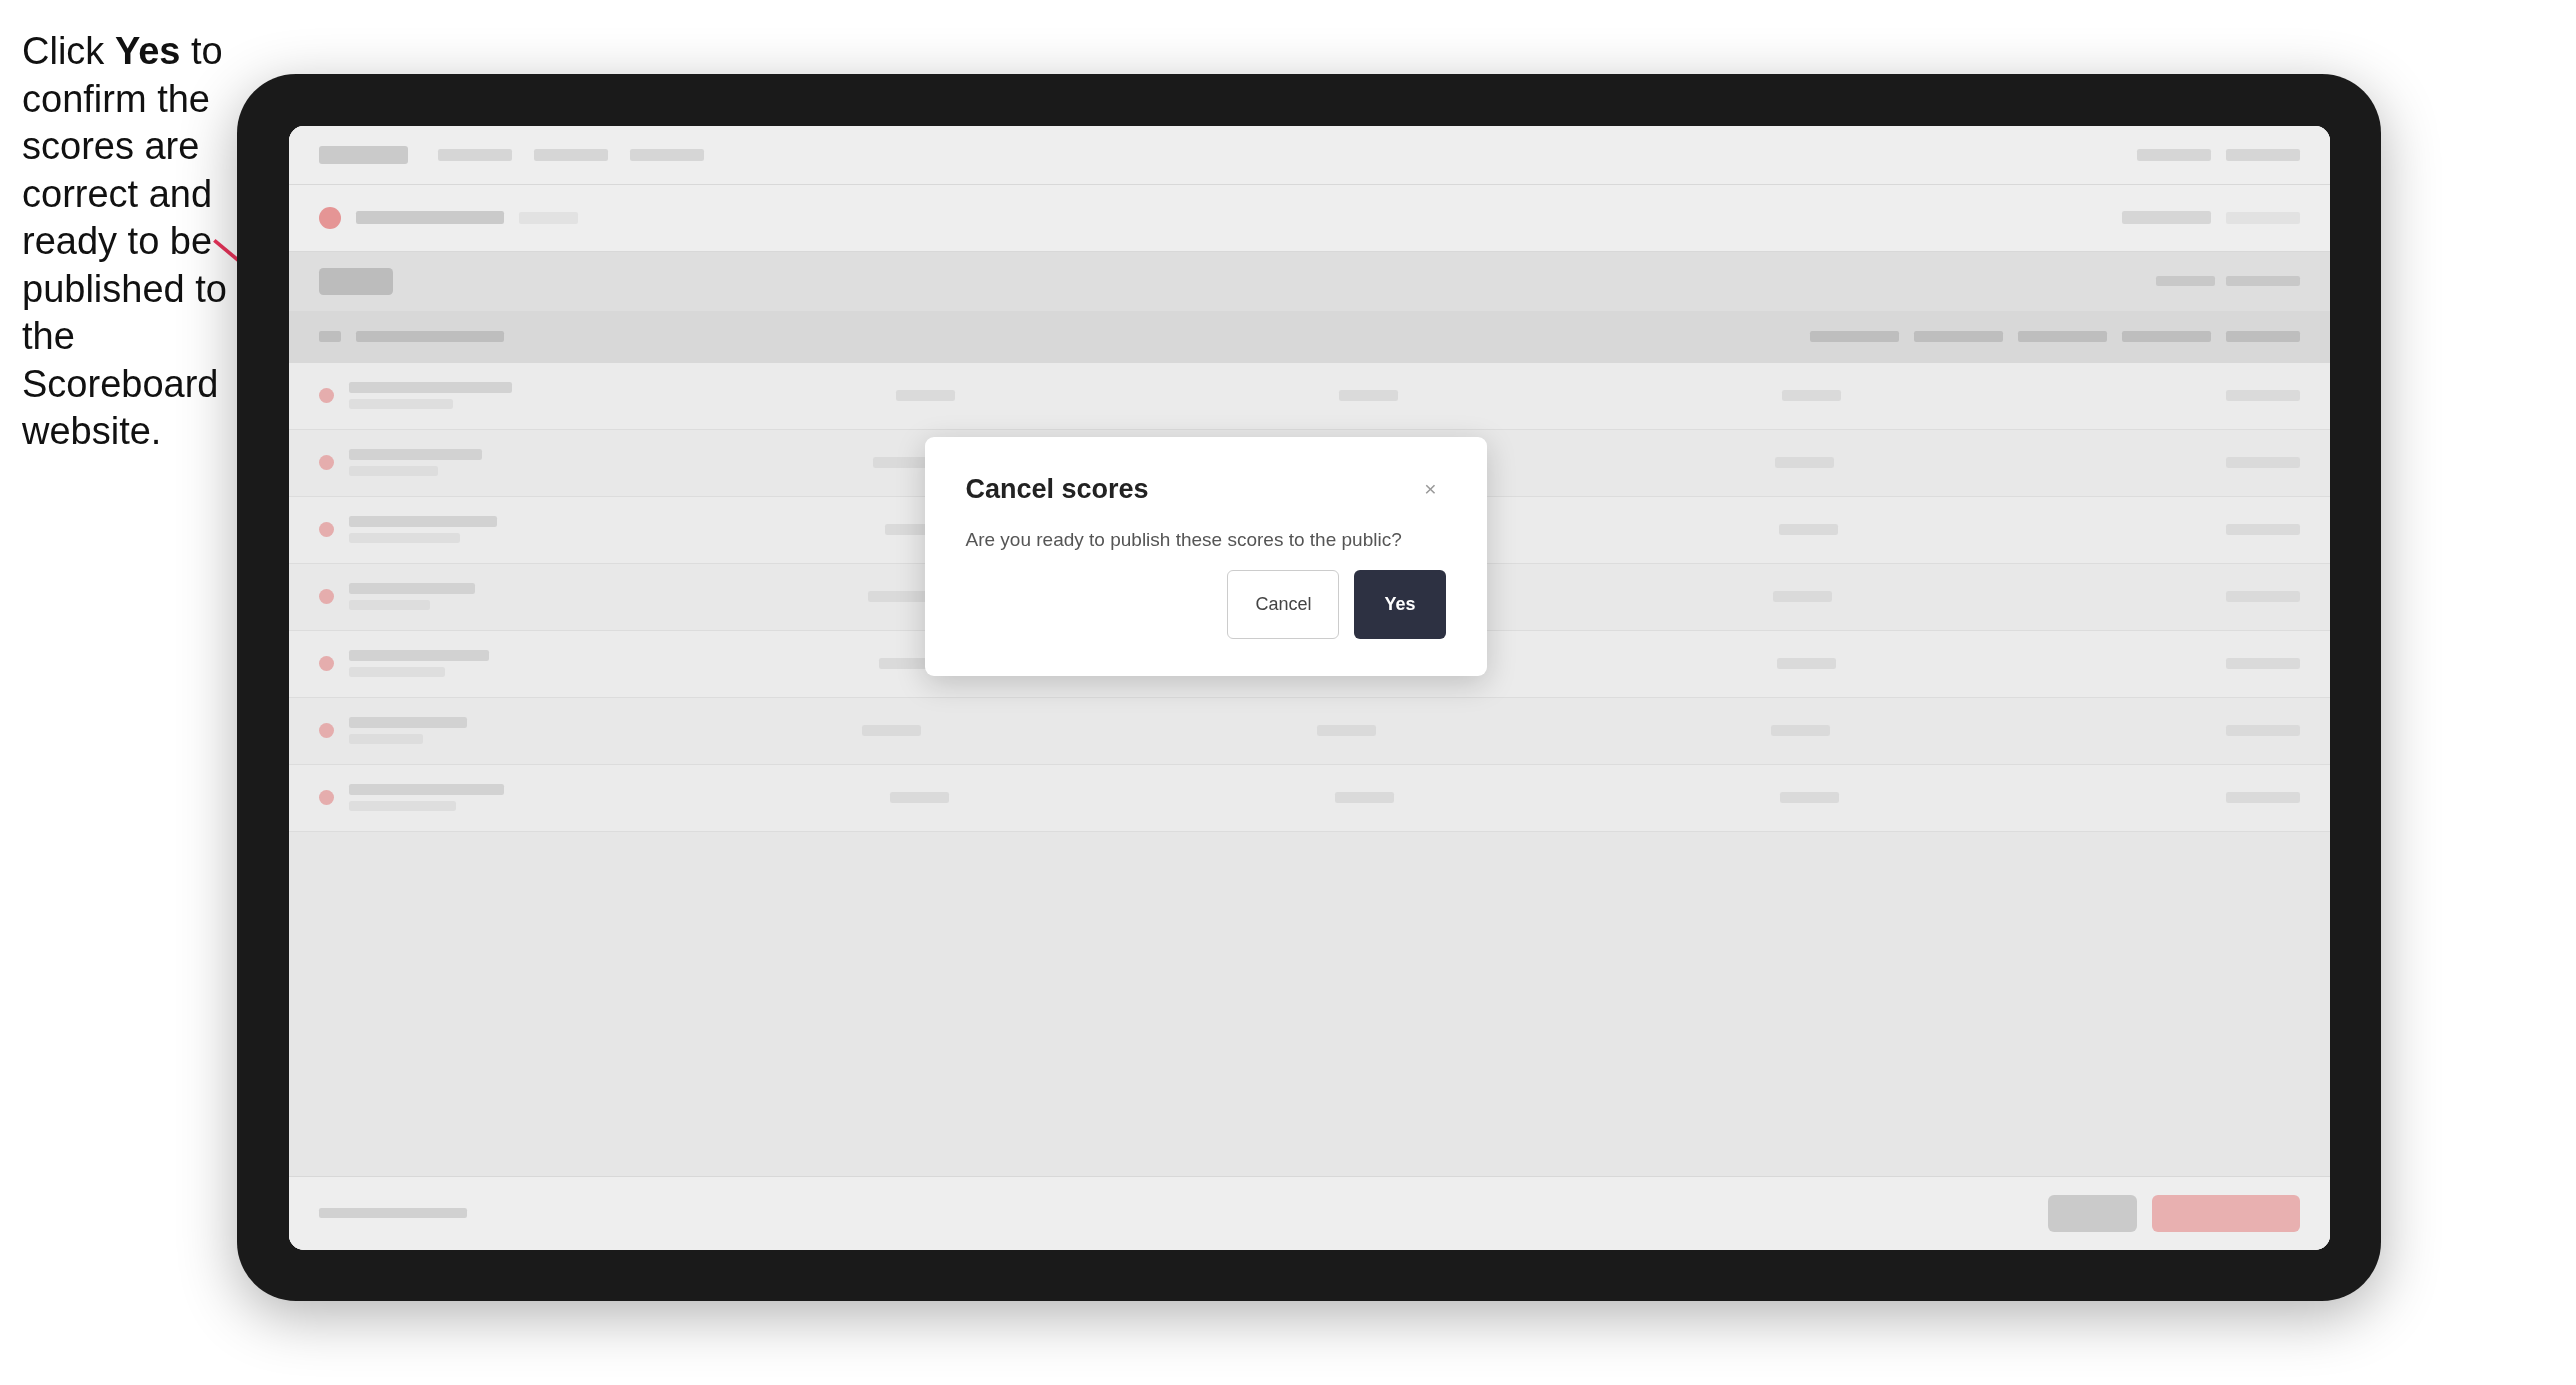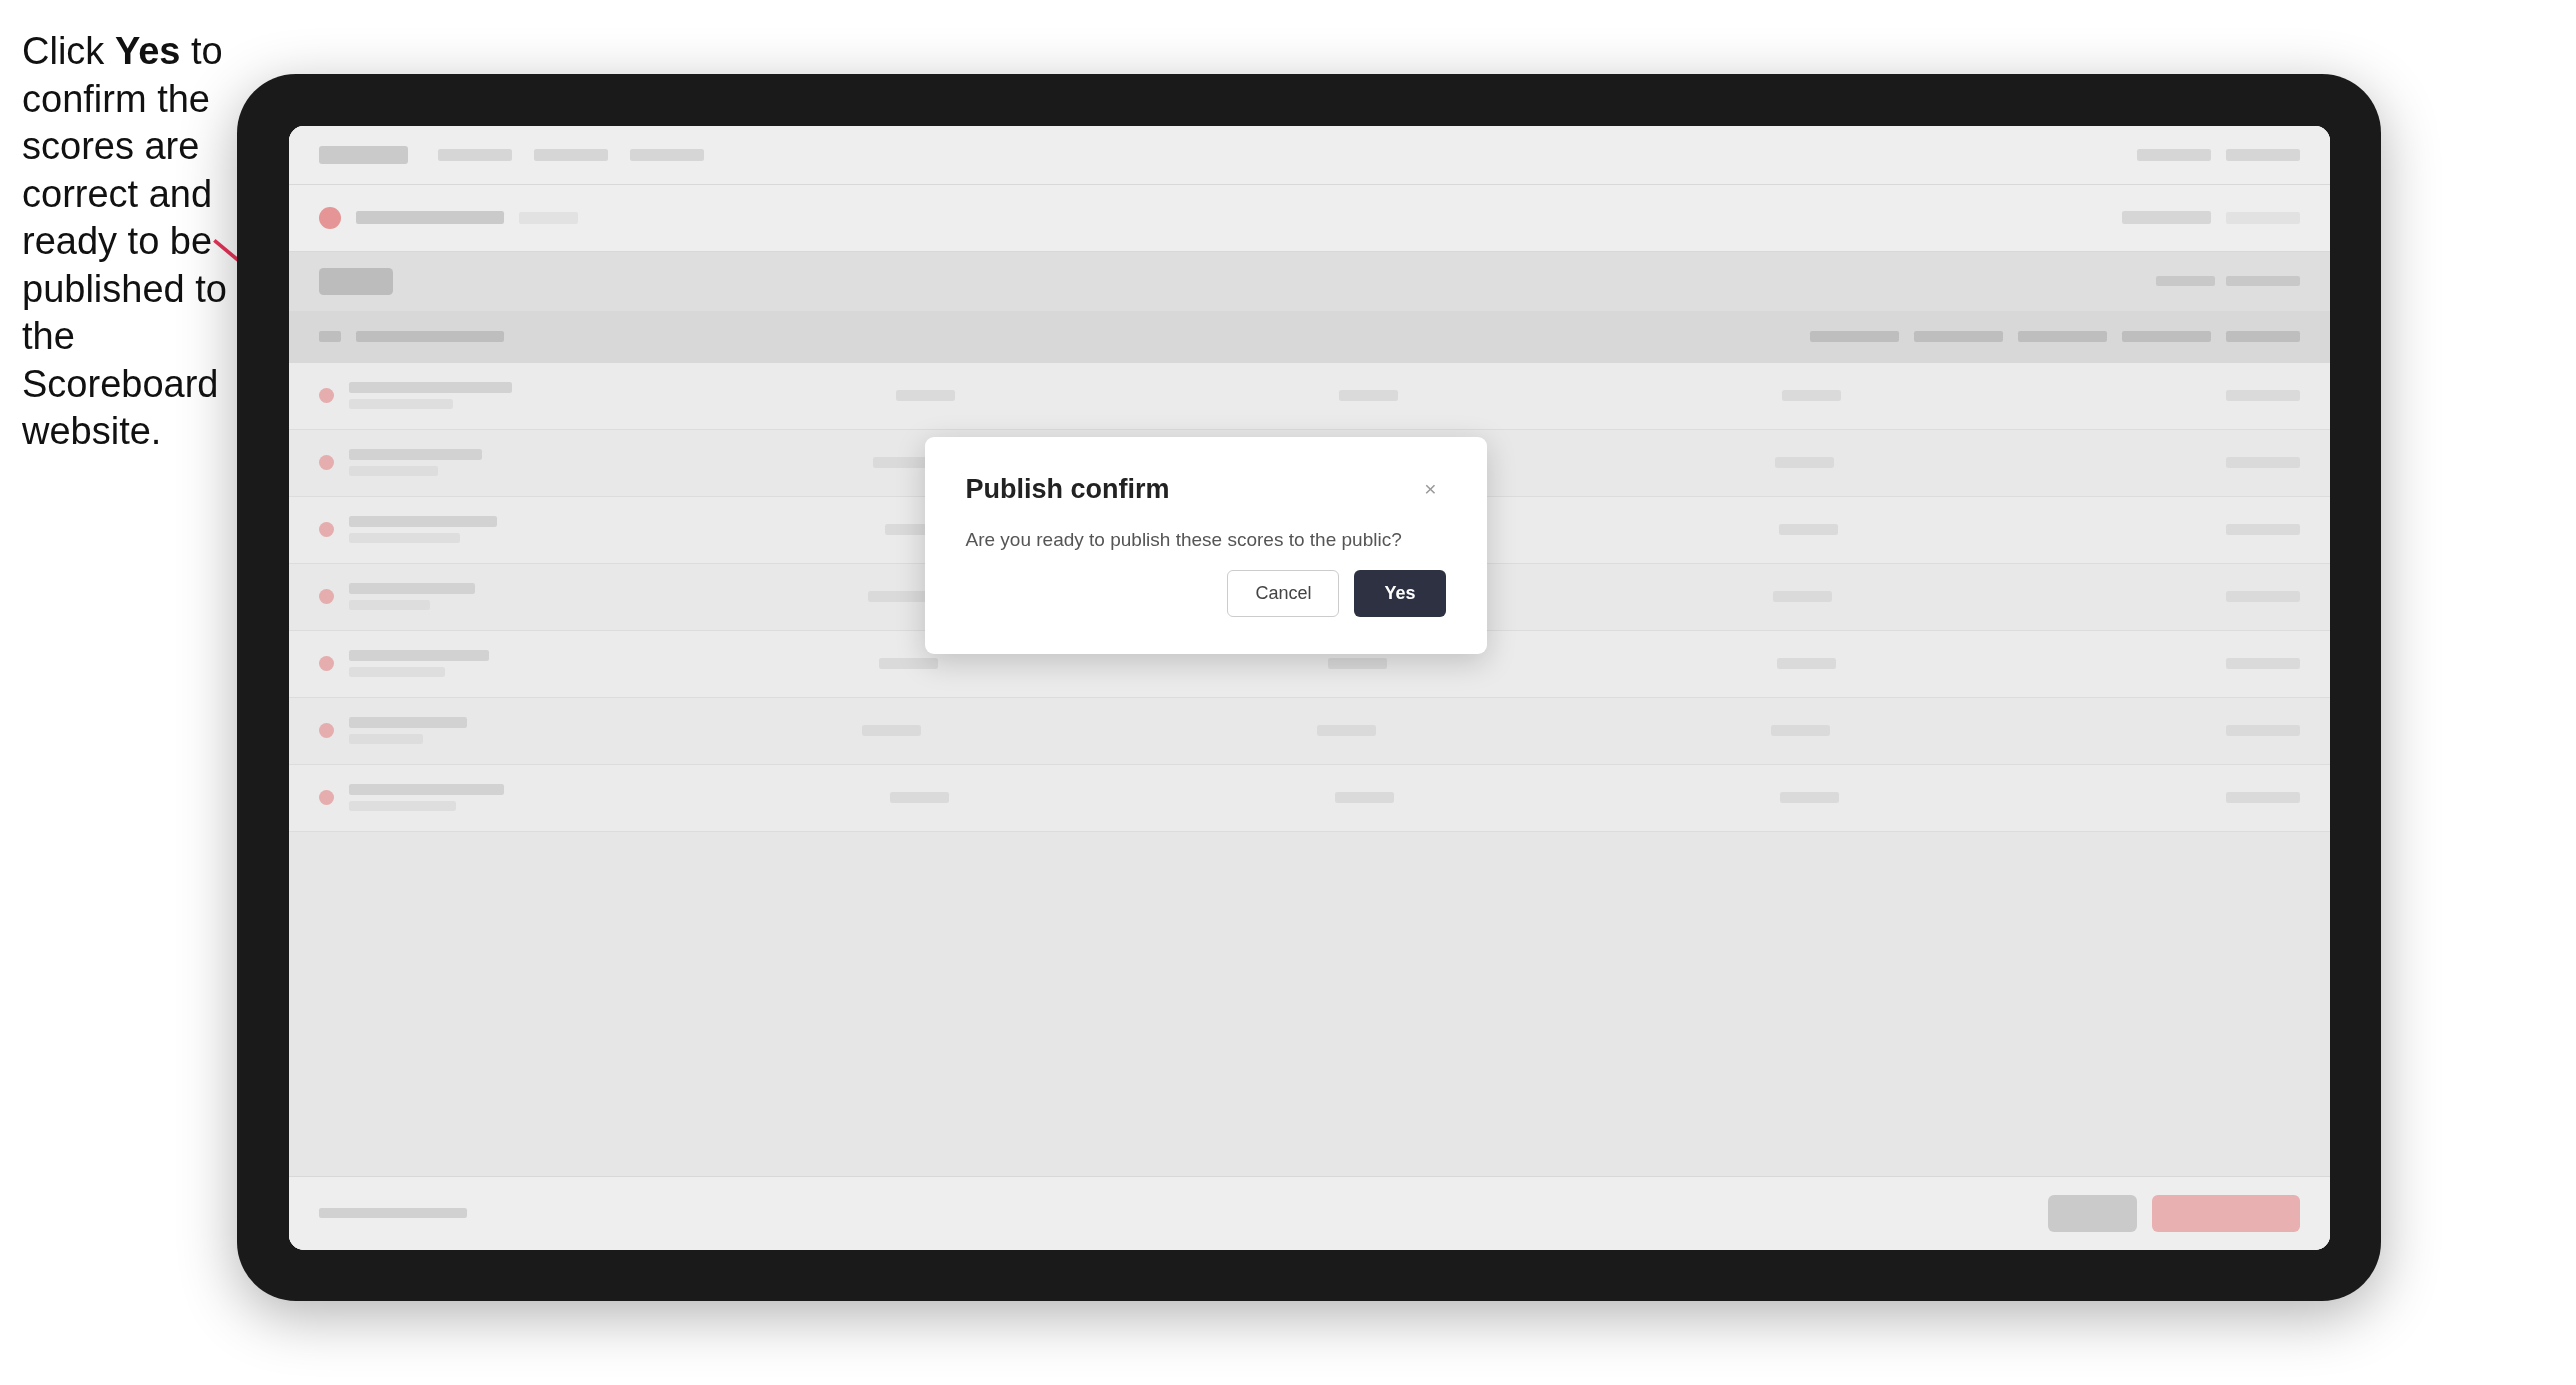--- a/index.html
+++ b/index.html
@@ -309,21 +309,21 @@
       line-height: 1.5;
     }
 
     .dialog-footer {
       display: flex;
       justify-content: flex-end;
       gap: 15px;
     }
 
     .btn-cancel {
-      padding: 12px 27px;
+      padding: 23px 27px;
       font-size: 18px;
       border: 0.7px solid #ccc;
       background: #ffffff;
       border-radius: 6px;
       cursor: pointer;
       color: #444;
     }
 
     .btn-yes {
       padding: 12px 30px;
@@ -497,21 +497,21 @@
       <div style="margin-right:auto; width:148px; height:10.4px; background:#bbb; border-radius:2.2px; opacity:0.6;"></div>
       <div class="bottom-btn-mock"></div>
       <div class="bottom-btn-publish"></div>
     </div>
 
     <div class="dialog-overlay">
     </div>
 
     <div class="dialog">
       <div class="dialog-header">
-        <span class="dialog-title">Publish confirm</span>
+        <span class="dialog-title">Cancel scores</span>
         <button class="dialog-close">
           <span>×</span>
         </button>
       </div>
       <div class="dialog-body">Are you ready to publish these scores to the public?</div>
       <div class="dialog-footer">
         <button class="btn-cancel">Cancel</button>
         <button class="btn-yes">Yes</button>
       </div>
     </div>

